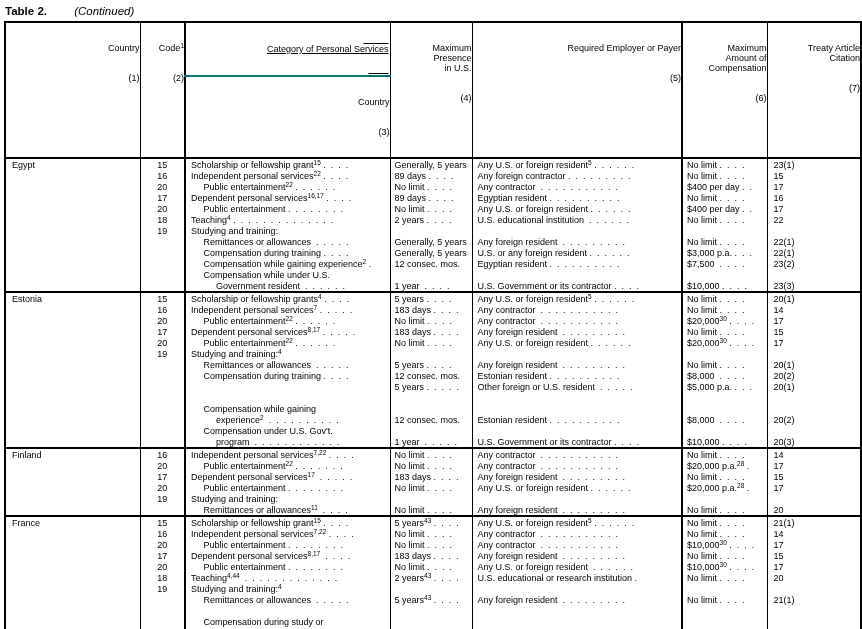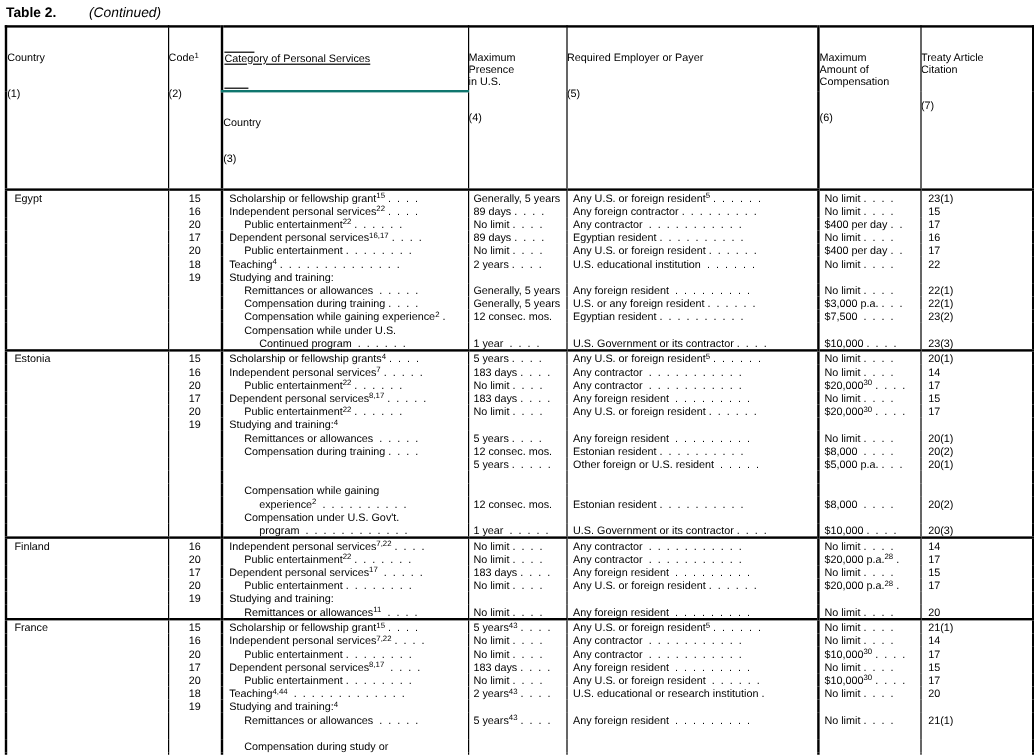--- a/index.html
+++ b/index.html
@@ -6,21 +6,21 @@
     font-family:"Liberation Sans",sans-serif;}
   .page{width:862px;height:629px;box-sizing:border-box;padding:3px 0 0 4px;overflow:hidden;}
   .title-line{font-size:11.5px;line-height:14px;margin:1px 0 3px 1px;}
   .title-line .t{font-weight:bold;text-align:center;}
   .title-line .c{font-style:italic;margin-left:24px;}
   table.tbl{border-collapse:collapse;table-layout:fixed;width:856px;
     border:2px solid #000;border-bottom:4px solid #000;}
   .tbl th,.tbl td{margin:0;padding:0;overflow:hidden;white-space:pre;
     font-size:9px;line-height:10px;font-weight:normal;vertical-align:top;}
   
-  thead th{font-size:10px;line-height:11px;text-align:left;vertical-align:middle;
+  thead th{font-size:10px;line-height:11px;text-align:right;vertical-align:middle;
     border-bottom:2px solid #000;padding:2px 1px;}
   thead th.grp{border-bottom:2px solid #0f766e;height:15px;padding:1px;text-decoration:underline;}
   
   .bl1{border-left:1px solid #000;}
   .bl2{border-left:2px solid #000;}
   
   tbody td{height:10px;}
   tbody tr.sec-top td{border-top:2px solid #000;}
   td.c-country{padding:1px 2px 0 6px;}
   td.c-code{text-align:center;padding:1px 0 0 0;}
@@ -173,21 +173,21 @@
         <tr>
           <td class="c-code bl1"></td>
           <td class="c-purpose bl2">     Compensation while under U.S.</td>
           <td class="c-presence bl1"></td>
           <td class="c-payer bl1"></td>
           <td class="c-comp bl2"></td>
           <td class="c-cite bl1"></td>
         </tr>
         <tr>
           <td class="c-code bl1"></td>
-          <td class="c-purpose bl2">          Continued program  .  .  .  .  .  .</td>
+          <td class="c-purpose bl2">          Government resident  .  .  .  .  .  .</td>
           <td class="c-presence bl1">1 year  .  .  .  .</td>
           <td class="c-payer bl1">U.S. Government or its contractor .  .  .  .</td>
           <td class="c-comp bl2">$10,000 .  .  .  .</td>
           <td class="c-cite bl1">23(3)</td>
         </tr>
       </tbody>
       <tbody>
         <tr class="sec-top">
           <td class="c-country" rowspan="14">Estonia</td>
           <td class="c-code bl1">15</td>

